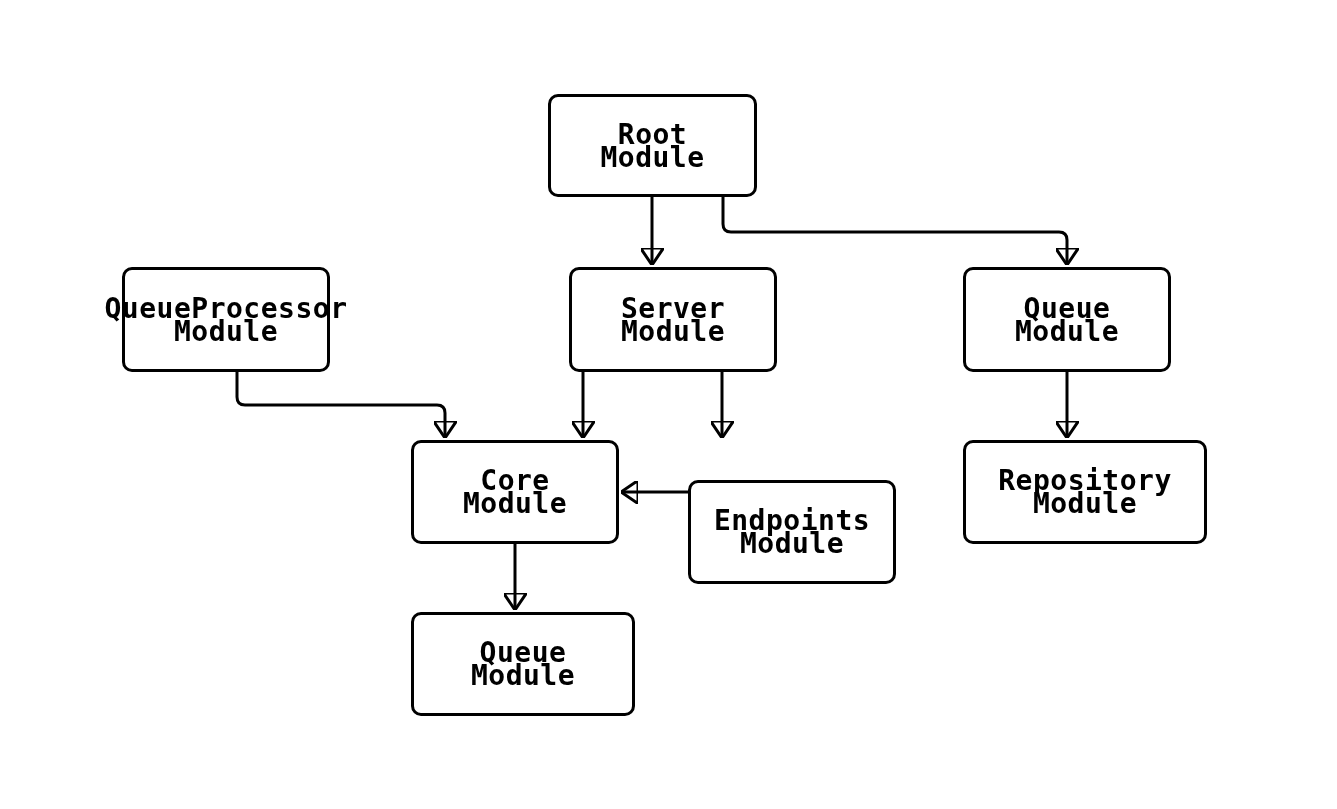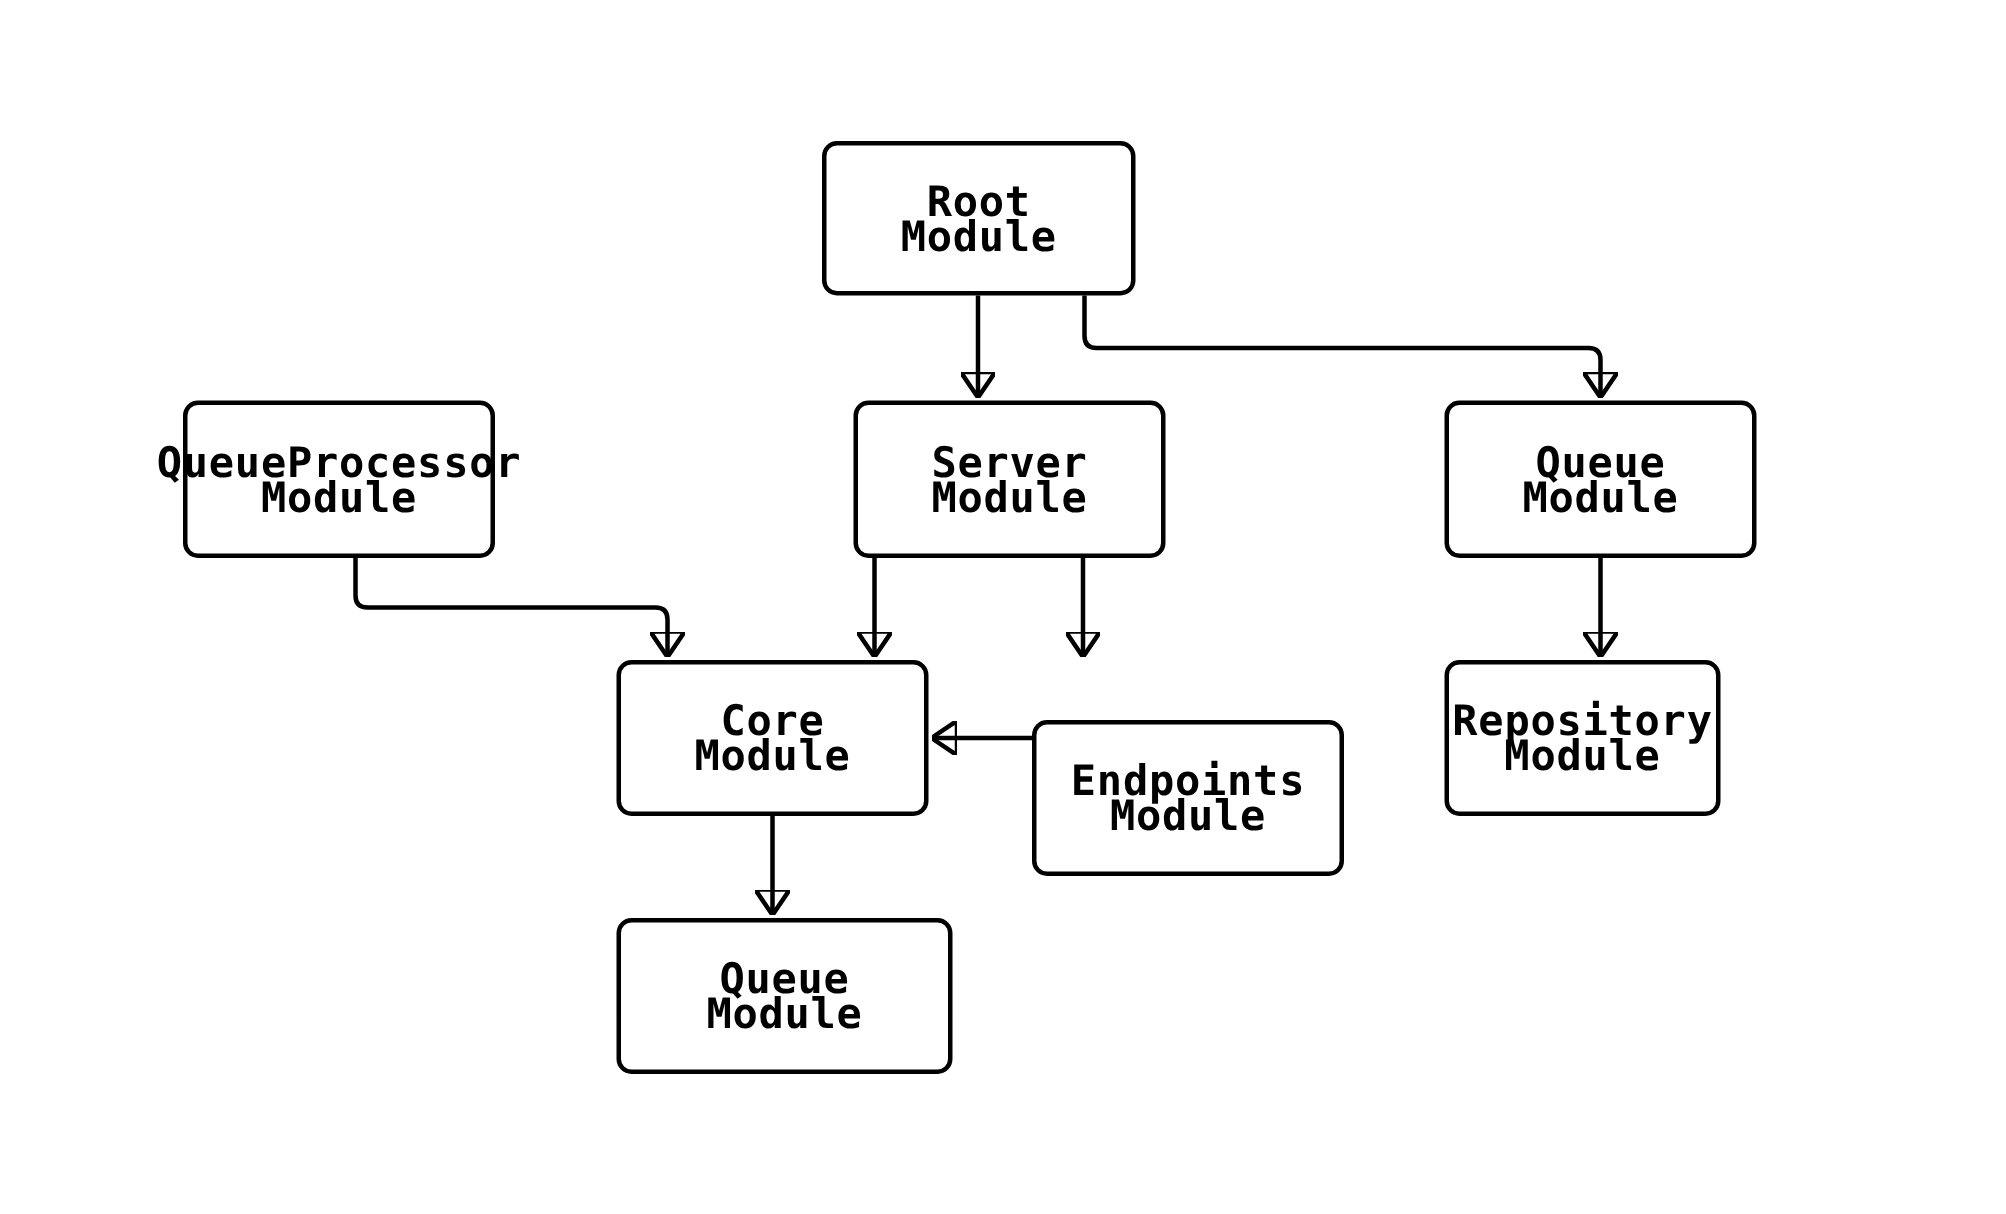--- a/index.html
+++ b/index.html
@@ -91,21 +91,21 @@
   <div class="node" style="left:411px; top:440px; width:208px; height:104px;">
     <span class="label">Core
 Module</span>
   </div>
 
   <div class="node" style="left:688px; top:440px; width:208px; height:104px;margin-top:40px;">
     <span class="label">Endpoints
 Module</span>
   </div>
 
-  <div class="node" style="left:963px; top:440px; width:184px; height:104px;">
+  <div class="node" style="left:963px; top:440px; width:244px; height:104px;">
     <span class="label">Repository
 Module</span>
   </div>
 
   <div class="node" style="left:411px; top:612px; width:224px; height:104px;">
     <span class="label">Queue
 Module</span>
   </div>
 
 </div>

